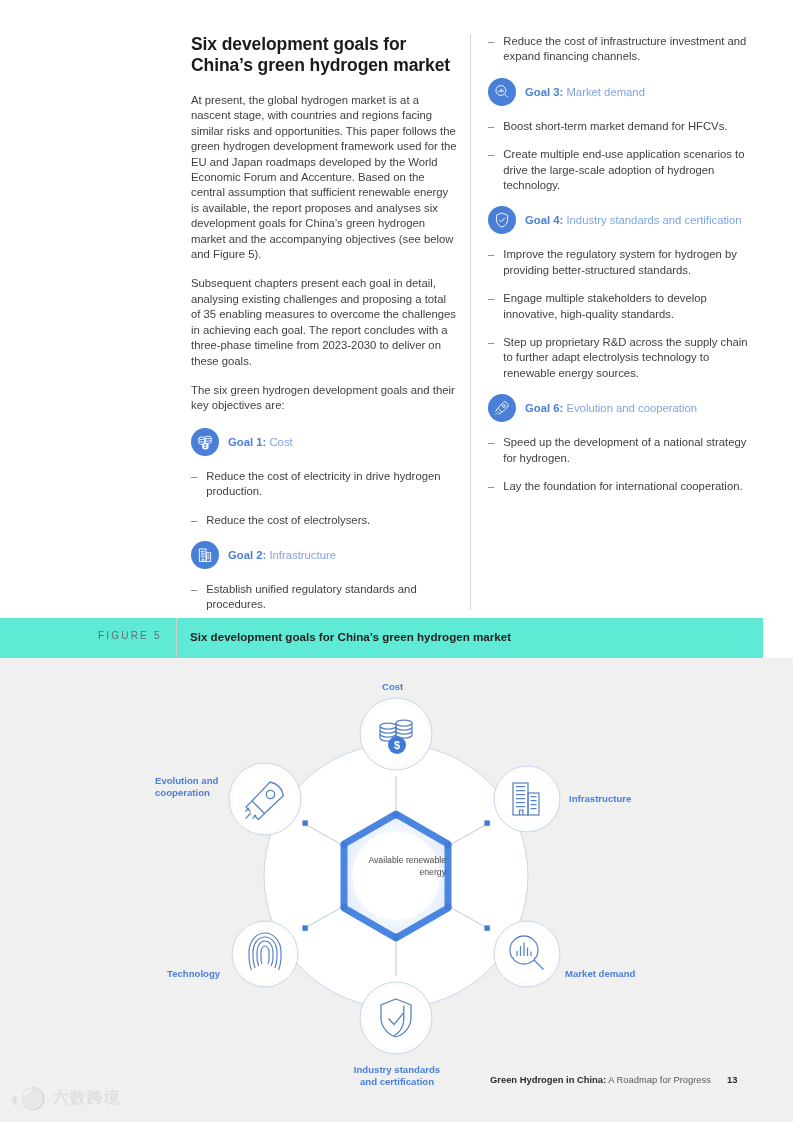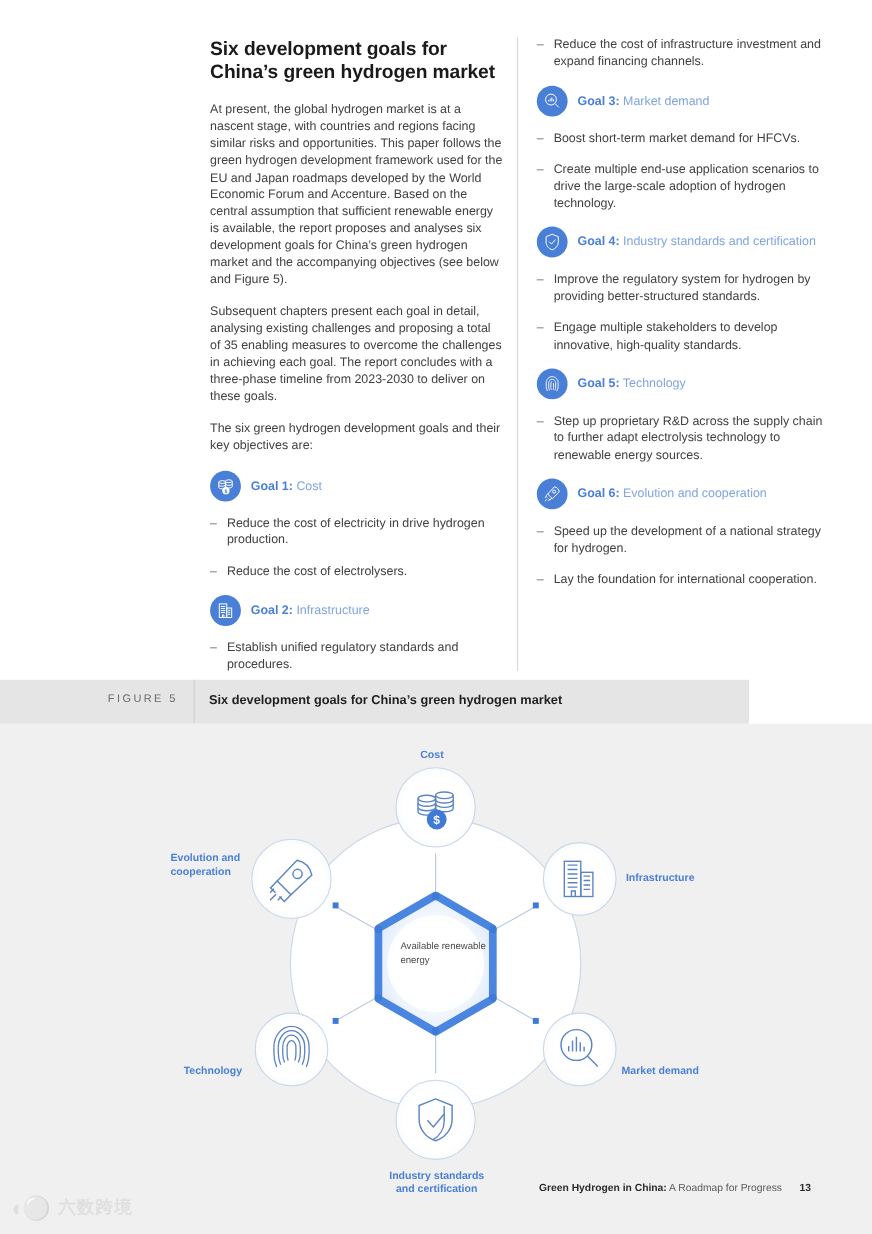--- a/index.html
+++ b/index.html
@@ -60,22 +60,22 @@
   .bullet{
     display:flex;gap:9px;margin:0 0 13px 0;
   }
   .bullet .dash{
     flex:0 0 auto;color:#6d6d6d;font-size:11.3px;line-height:15.4px;
   }
   .bullet .btxt{flex:1 1 auto;font-size:11.3px;line-height:15.4px;color:#414141;}
 
   
   .figcap{
-    position:absolute;left:0;top:618px;width:681px;height:40px;
-    background:#e5e5e5;
+    position:absolute;left:0;top:618px;width:763px;height:40px;
+    background:#5eead4;
   }
   .figcap .lbl{
     position:absolute;left:98px;top:12px;
     font-size:10px;letter-spacing:2.2px;color:#6b6b6b;
   }
   .figcap .vline{
     position:absolute;left:176px;top:0px;width:1px;height:40px;background:#cfcfcf;
   }
   .figcap .ttl{
     position:absolute;left:190px;top:12px;
@@ -94,22 +94,22 @@
     color:#4a7fd8;font-size:9.6px;font-weight:bold;line-height:12.4px;
   }
   .dl-cost{left:382px;top:681px;}
   .dl-infra{left:569px;top:793px;}
   .dl-market{left:565px;top:968px;}
   .dl-std{left:347px;top:1064px;text-align:center;width:100px;}
   .dl-tech{left:167px;top:968px;}
   .dl-evo{left:155px;top:775px;width:90px;}
 
   .center-text{
-    position:absolute;left:364px;top:855px;width:100px;
-    text-align:left;font-size:8.7px;line-height:11.8px;color:#4a4a4a;
+    position:absolute;left:346px;top:855px;width:100px;
+    text-align:right;font-size:8.7px;line-height:11.8px;color:#4a4a4a;
   }
 
   
   .footer{
     position:absolute;left:490px;top:1074px;
     font-size:9.4px;color:#5a5a5a;
   }
   .footer b{color:#2b2b2b;font-weight:bold;}
   .footer .pg{font-weight:bold;color:#2b2b2b;margin-left:16px;}
 
@@ -214,35 +214,20 @@
       </div>
       <div class="bullet">
         <span class="dash">–</span>
         <span class="btxt">Improve the regulatory system for hydrogen by providing better-structured standards.</span>
       </div>
       <div class="bullet">
         <span class="dash">–</span>
         <span class="btxt">Engage multiple stakeholders to develop innovative, high-quality standards.</span>
       </div>
 
-      <div class="goal tight">
-        <span class="goal-badge">
-          <svg width="18" height="18" viewBox="0 0 24 24" fill="none" stroke="#ffffff" stroke-width="1.1">
-            <path d="M12 3.2c-4 0-7.2 3.3-7.2 7.4v4.6c0 2 .6 4 1.6 5.6"></path>
-            <path d="M19.2 10.6c0-4.1-3.2-7.4-7.2-7.4"></path>
-            <path d="M19.2 10.6v4.6c0 2-.6 4-1.6 5.6"></path>
-            <path d="M12 6.4c-2.3 0-4.2 1.9-4.2 4.2v5c0 1.6.4 3 1.1 4.3"></path>
-            <path d="M16.2 10.6c0-2.3-1.9-4.2-4.2-4.2"></path>
-            <path d="M16.2 10.6v5c0 1.6-.4 3-1.1 4.3"></path>
-            <path d="M12 9.4c-.9 0-1.6.7-1.6 1.6v5.4c0 1 .2 1.9.5 2.8"></path>
-            <path d="M13.6 11v5.4c0 1-.2 1.9-.5 2.8"></path>
-          </svg>
-        </span>
-        <span class="goal-text"><b>Goal 5:</b> <span>Technology</span></span>
-      </div>
       <div class="bullet">
         <span class="dash">–</span>
         <span class="btxt">Step up proprietary R&amp;D across the supply chain to further adapt electrolysis technology to renewable energy sources.</span>
       </div>
 
       <div class="goal tight">
         <span class="goal-badge">
           <svg width="18" height="18" viewBox="0 0 24 24" fill="none" stroke="#ffffff" stroke-width="1.2">
             <path d="M14.6 3.4c3.2.6 5.4 2.8 6 6l-8.4 8.4-5.6-5.6z"></path>
             <circle cx="14.4" cy="9.2" r="1.9"></circle>

